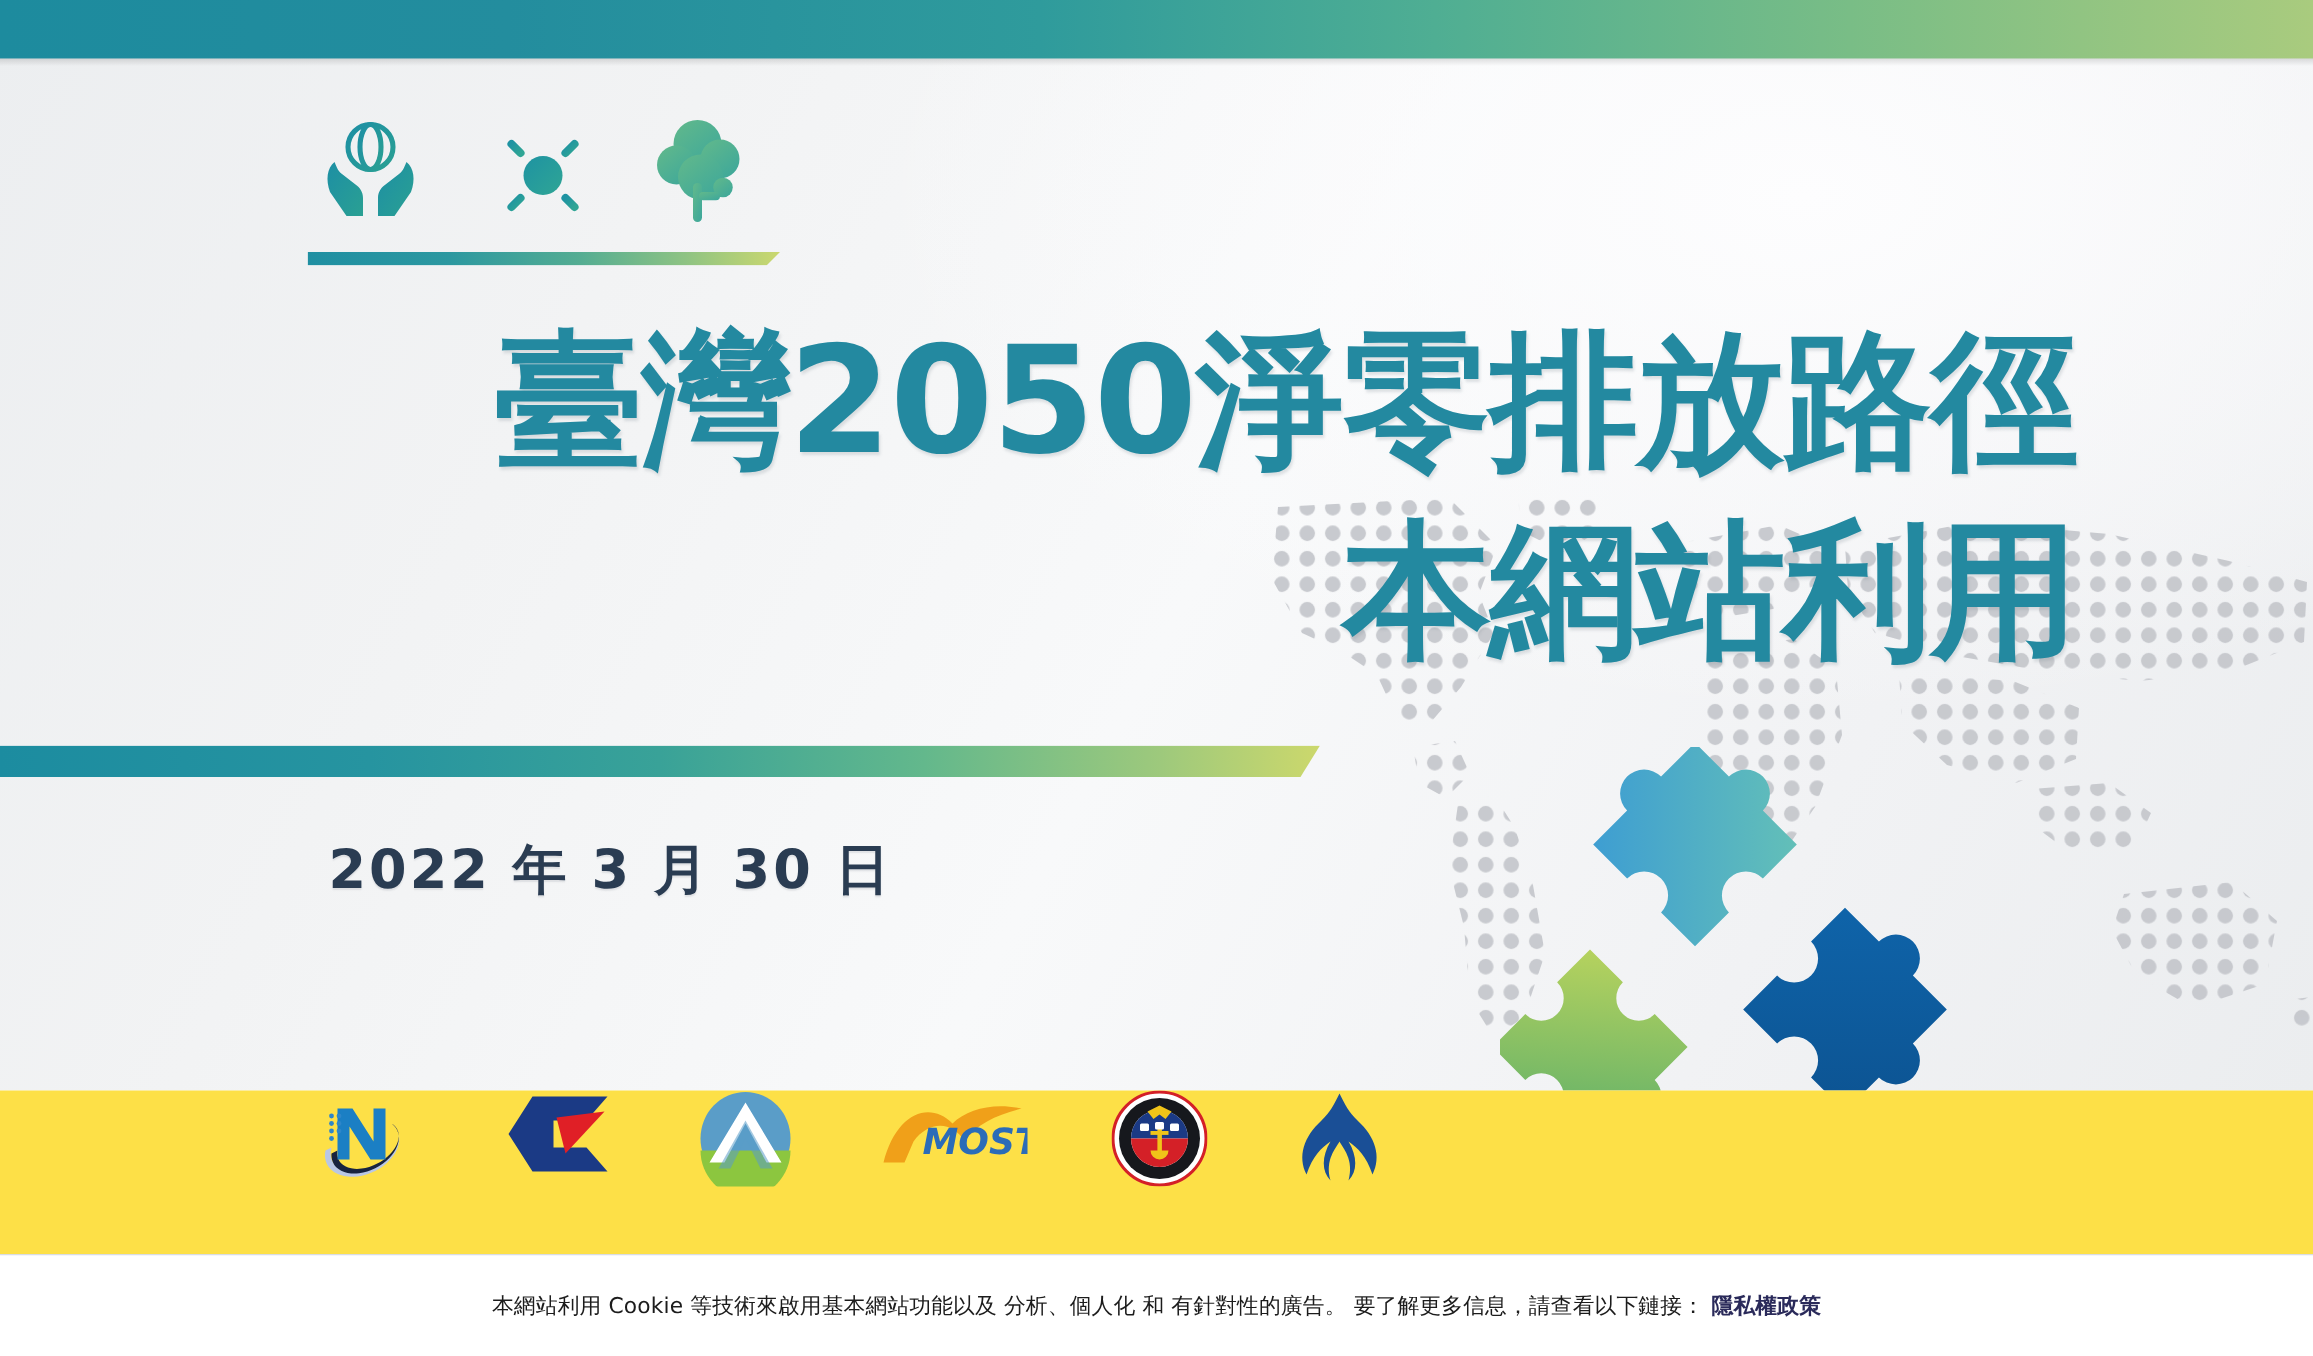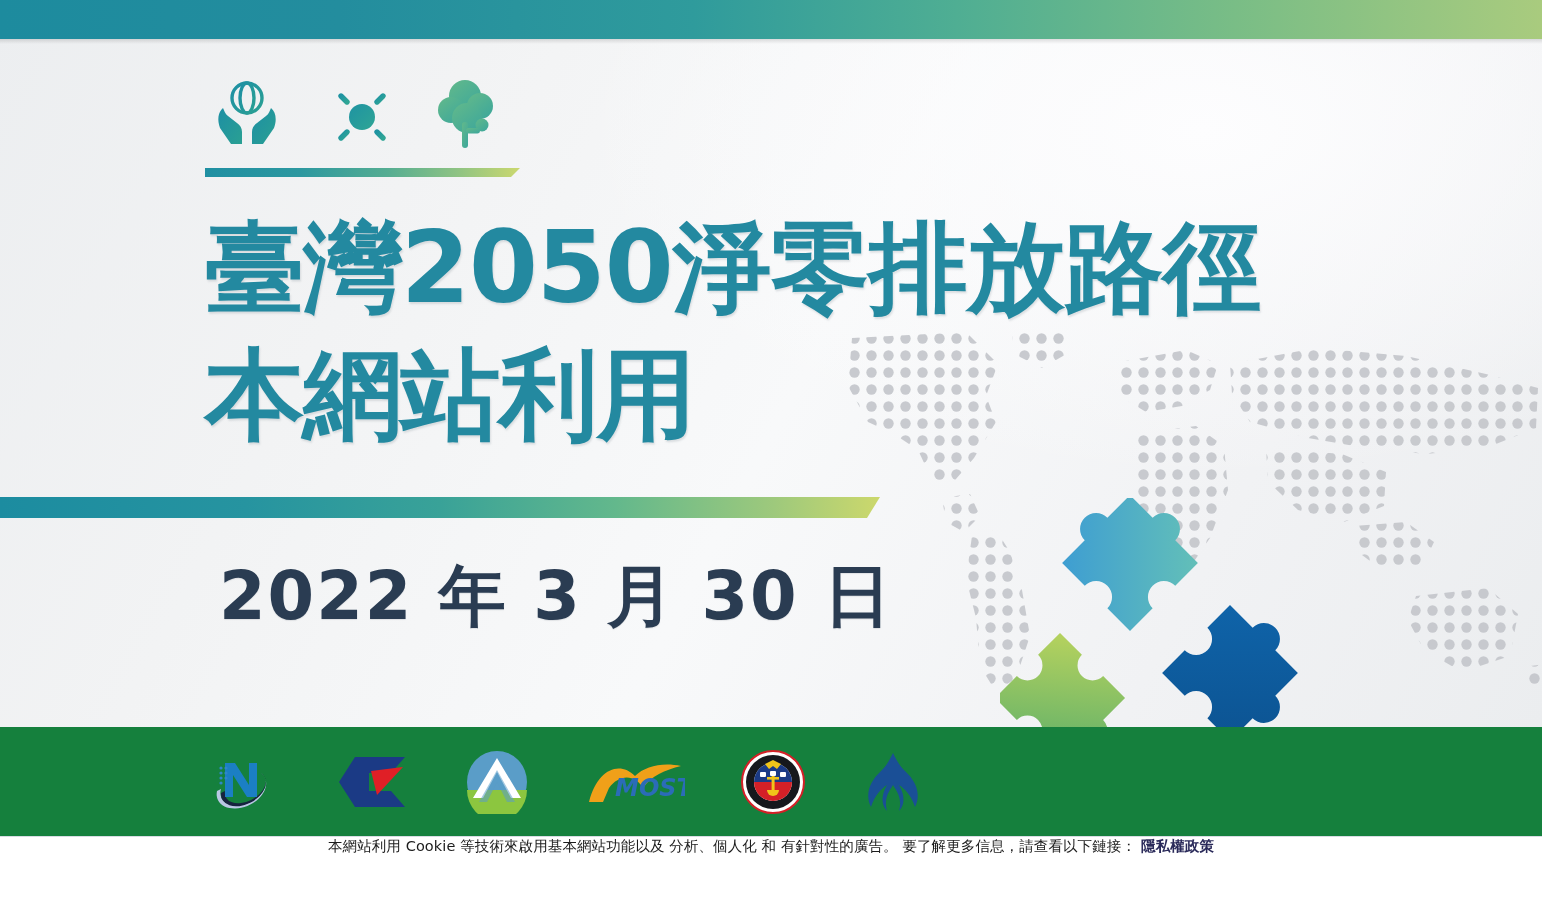--- a/index.html
+++ b/index.html
@@ -57,65 +57,66 @@
   .title-line{
     margin:0;
     font-family:"DejaVu Sans","Liberation Sans",sans-serif;
     font-weight:700;
     font-size:99px;
     line-height:1.28;
     letter-spacing:-1px;
     color:#2389a0;
     text-shadow:1px 2px 2px rgba(120,130,140,.22);
     white-space:nowrap;
+    text-align:right;
   }
 
   
   .mid-bar{
     position:absolute;left:0;top:497px;width:880px;height:21px;
     background:linear-gradient(90deg,#1c8ca0 0%,#2694a0 28%,#39a298 50%,#63b88c 70%,#9ec97c 88%,#ccd86c 100%);
     clip-path:polygon(0 0,100% 0,calc(100% - 13px) 100%,0 100%);
     box-shadow:0 2px 3px rgba(0,0,0,.10);
   }
 
   
   .date-line{
     position:absolute;left:219px;top:563px;
     margin:0;
     font-family:"DejaVu Sans","Liberation Sans",sans-serif;
     font-weight:700;
-    font-size:67px;
+    font-size:36px;
     line-height:1;
     color:#2a3c52;
     letter-spacing:2px;
     text-shadow:0 1px 1px rgba(120,130,140,.18);
   }
 
   
   .puzzles{position:absolute;left:1000px;top:498px;width:350px;height:280px;}
 
   
   .logo-bar{
     position:absolute;left:0;top:727px;width:1542px;height:109px;
-    background:#15803d;
-    display:flex;align-items:center;
+    background:#fde047;
+    display:flex;align-items:flex-start;
     padding-left:207px;box-sizing:border-box;
     gap:56px;
   }
   .logo{display:block;}
   .footer-rule{
     position:absolute;left:0;top:836px;width:1542px;height:1px;
     background:#d8dce4;
   }
 
   
   .cookie-banner{
     position:absolute;left:0;top:837px;width:1542px;height:67px;
     background:#ffffff;
-    display:flex;align-items:flex-start;justify-content:center;
+    display:flex;align-items:center;justify-content:center;
   }
   .cookie-text{
     font-family:"DejaVu Sans","Liberation Sans",sans-serif;
     font-size:14.5px;color:#1c1c1c;letter-spacing:.1px;
     white-space:nowrap;
   }
   .cookie-link{
     font-weight:700;color:#2a2a5a;text-decoration:none;cursor:pointer;
     margin-left:5px;
   }

